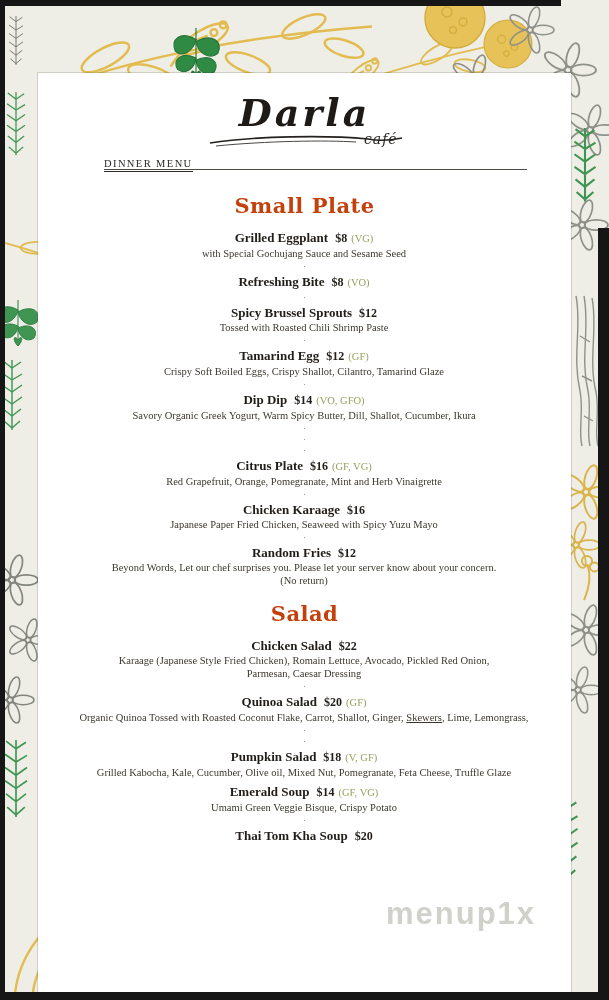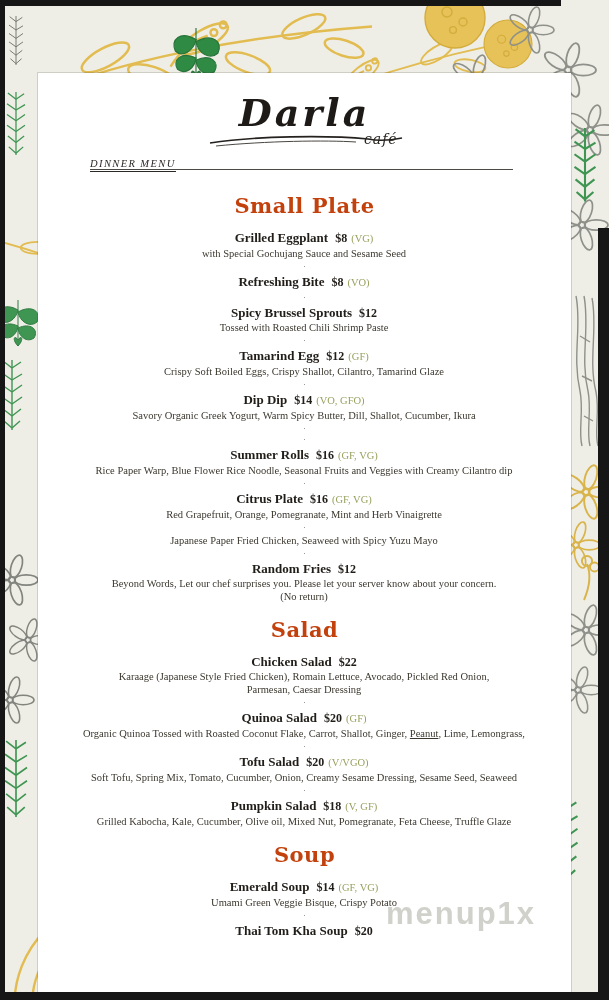--- a/index.html
+++ b/index.html
@@ -32,21 +32,21 @@
     font-size:38px;letter-spacing:3px;color:#1d1a17;line-height:52px;
   }
   .logo-flourish{position:absolute;left:130px;top:44px;}
   .logo-sub{
     position:absolute;left:288px;top:44px;
     font-family:"DejaVu Serif", serif;font-style:italic;
     font-size:14px;color:#2a2622;letter-spacing:1px;
   }
 
   
-  .menu-label-row{position:relative;height:26px;margin-left:14px;font-style:italic;}
+  .menu-label-row{position:relative;height:26px;margin-left:28px;}
   .menu-label{
     display:inline-block;font-size:10.5px;letter-spacing:1.4px;color:#2c2926;
     border-bottom:1px solid #2c2926;padding-bottom:2px;
   }
   .rule{position:absolute;left:0;top:16px;width:423px;border-top:1.5px solid #4d4a46;}
 
   
   .menu-section{margin-top:4px;text-align:center;}
   .section-title{
     font-family:"DejaVu Serif", serif;font-weight:600;
@@ -247,39 +247,34 @@
   <div class="menu-item">
     <div class="item-head">
       <span class="item-name">Dip Dip</span><span class="item-price">$14</span><span class="item-tag">(VO, GFO)</span>
     </div>
     <div class="item-desc">
                 <div class="desc-line"><span>Savory Organic Greek Yogurt, Warm Spicy Butter, Dill, Shallot, Cucumber, Ikura</span></div>
               </div>
   </div>
 <div class="item-sep">·</div>
 <div class="item-sep">·</div>
-  <div class="menu-item">
-    <div class="item-head">
-      <span class="item-name">Summer Rolls</span><span class="item-price">$16</span><span class="item-tag">(GF, VG)</span>
-    </div>
-    <div class="item-desc">
-                <div class="desc-line"><span>Rice Paper Warp, Blue Flower Rice Noodle, Seasonal Fruits and Veggies with Creamy Cilantro dip</span></div>
-              </div>
-  </div>
 <div class="item-sep">·</div>
   <div class="menu-item">
     <div class="item-head">
       <span class="item-name">Citrus Plate</span><span class="item-price">$16</span><span class="item-tag">(GF, VG)</span>
     </div>
     <div class="item-desc">
                 <div class="desc-line"><span>Red Grapefruit, Orange, Pomegranate, Mint and Herb Vinaigrette</span></div>
               </div>
   </div>
 <div class="item-sep">·</div>
   <div class="menu-item">
+    <div class="item-head">
+      <span class="item-name">Chicken Karaage</span><span class="item-price">$16</span>
+    </div>
     <div class="item-desc">
                 <div class="desc-line"><span>Japanese Paper Fried Chicken, Seaweed with Spicy Yuzu Mayo</span></div>
               </div>
   </div>
 <div class="item-sep">·</div>
   <div class="menu-item">
     <div class="item-head">
       <span class="item-name">Random Fries</span><span class="item-price">$12</span>
     </div>
     <div class="item-desc">
@@ -301,46 +296,37 @@
                 <div class="desc-line"><span>Karaage (Japanese Style Fried Chicken), Romain Lettuce, Avocado, Pickled Red Onion,</span></div>
                 <div class="desc-line"><span>Parmesan, Caesar Dressing</span></div>
               </div>
   </div>
 <div class="item-sep">·</div>
   <div class="menu-item">
     <div class="item-head">
       <span class="item-name">Quinoa Salad</span><span class="item-price">$20</span><span class="item-tag">(GF)</span>
     </div>
     <div class="item-desc">
-                <div class="desc-line"><span>Organic Quinoa Tossed with Roasted Coconut Flake, Carrot, Shallot, Ginger, </span><span class="u">Peanut</span><span>, Lime, Lemongrass,</span></div>
-              </div>
-  </div>
-<div class="item-sep">·</div>
-  <div class="menu-item">
-    <div class="item-head">
-      <span class="item-name">Tofu Salad</span><span class="item-price">$20</span><span class="item-tag">(V/VGO)</span>
-    </div>
-    <div class="item-desc">
-                <div class="desc-line"><span>Soft Tofu, Spring Mix, Tomato, Cucumber, Onion, Creamy Sesame Dressing, Sesame Seed, Seaweed</span></div>
-              </div>
-  </div>
+                <div class="desc-line"><span>Organic Quinoa Tossed with Roasted Coconut Flake, Carrot, Shallot, Ginger, </span><span class="u">Skewers</span><span>, Lime, Lemongrass,</span></div>
+              </div>
+  </div>
+<div class="item-sep">·</div>
 <div class="item-sep">·</div>
   <div class="menu-item">
     <div class="item-head">
       <span class="item-name">Pumpkin Salad</span><span class="item-price">$18</span><span class="item-tag">(V, GF)</span>
     </div>
     <div class="item-desc">
                 <div class="desc-line"><span>Grilled Kabocha, Kale, Cucumber, Olive oil, Mixed Nut, Pomegranate, Feta Cheese, Truffle Glaze</span></div>
               </div>
   </div>
 </div>
   </section>
 
   <section class="menu-section">
-    <h2 class="section-title">Soup</h2>
     <div class="section-items">
   <div class="menu-item">
     <div class="item-head">
       <span class="item-name">Emerald Soup</span><span class="item-price">$14</span><span class="item-tag">(GF, VG)</span>
     </div>
     <div class="item-desc">
                 <div class="desc-line"><span>Umami Green Veggie Bisque, Crispy Potato</span></div>
               </div>
   </div>
 <div class="item-sep">·</div>

